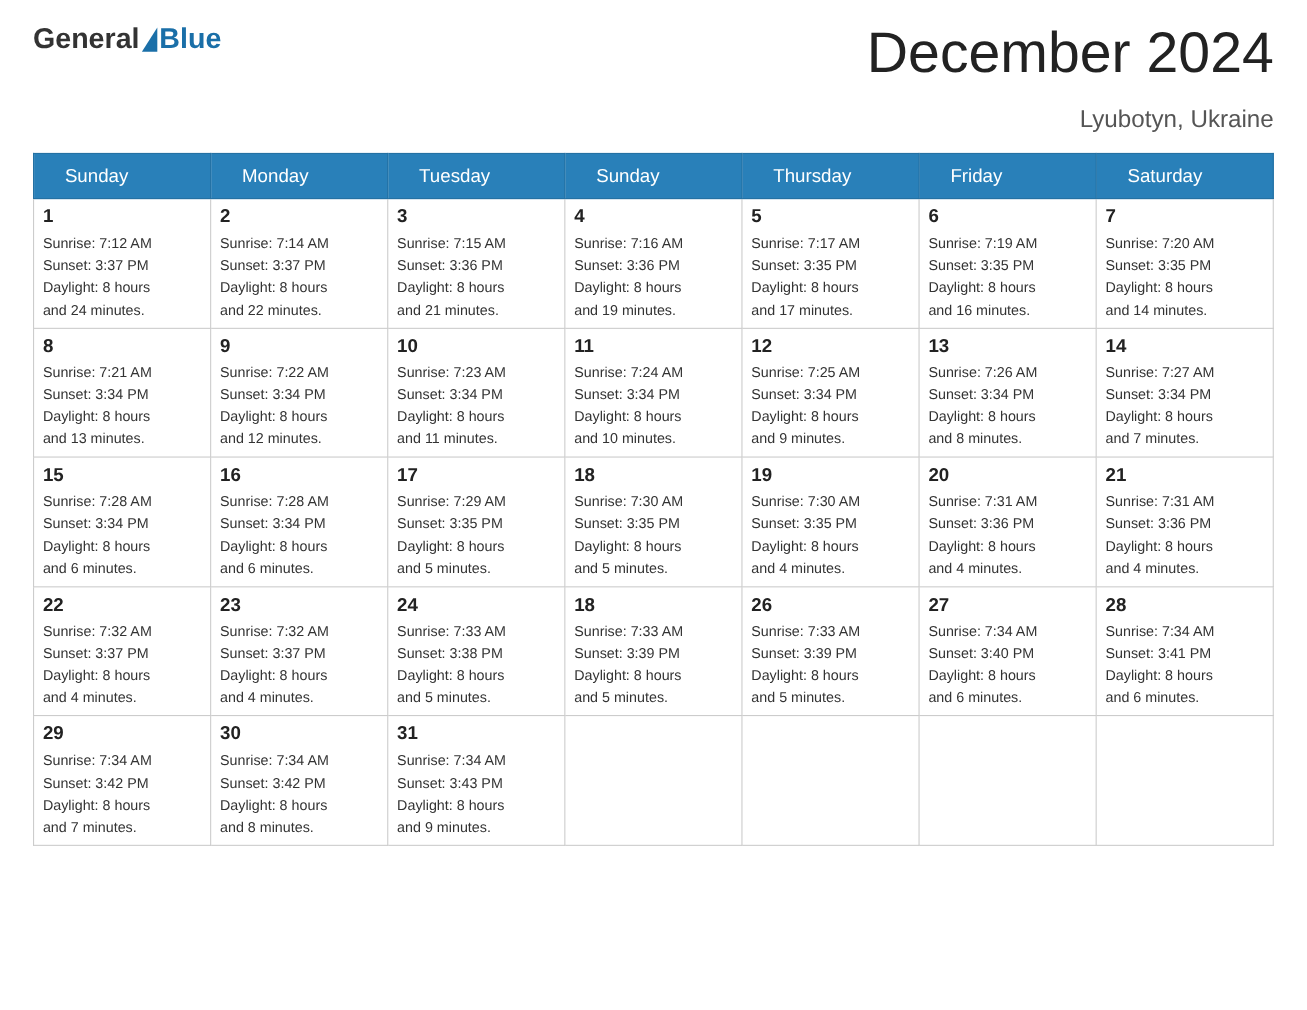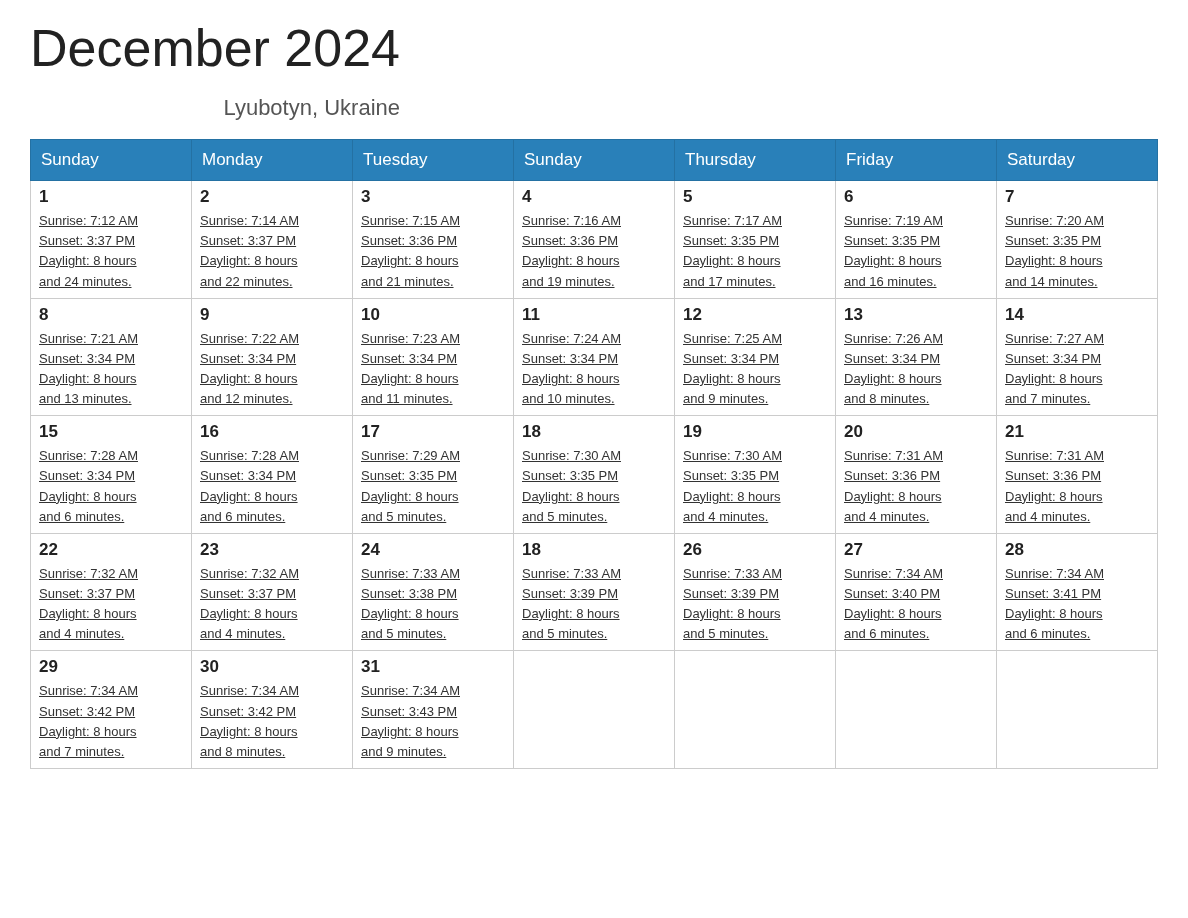--- a/index.html
+++ b/index.html
@@ -61,21 +61,21 @@
     .calendar-table {
       width: 100%;
       border-collapse: collapse;
       border: 1px solid #aaa;
     }
     .calendar-table th {
       background-color: #2980b9;
       color: #fff;
       font-size: 17px;
       font-weight: normal;
-      padding: 10px 10px;
+      padding: 10px 28px;
       text-align: left;
       border: 1px solid #2471a3;
     }
     .calendar-table td {
       vertical-align: top;
       padding: 6px 8px;
       border: 1px solid #ccc;
       width: calc(100% / 7);
       min-height: 100px;
     }
@@ -83,32 +83,38 @@
       font-size: 17px;
       font-weight: bold;
       color: #222;
       margin-bottom: 4px;
       display: block;
     }
     .day-info {
       font-size: 13px;
       color: #333;
       line-height: 1.55;
-      text-decoration: underline;
     }
     .empty-cell {
       background: #fff;
     }
     tr td { height: 110px; }
     tr:last-child td { height: auto; }
   </style>
 </head>
 <body>
 
 <div class="header-area">
+  <div class="logo">
+    <div class="logo-text">
+      <span class="logo-general">General</span>
+      <span class="logo-triangle"></span>
+      <span class="logo-blue">Blue</span>
+    </div>
+  </div>
   <div class="title-area">
     <div class="month-title">December 2024</div>
     <div class="location-title">Lyubotyn, Ukraine</div>
   </div>
 </div>
 
 <table class="calendar-table">
   <thead>
     <tr>
     <th>Sunday</th>

